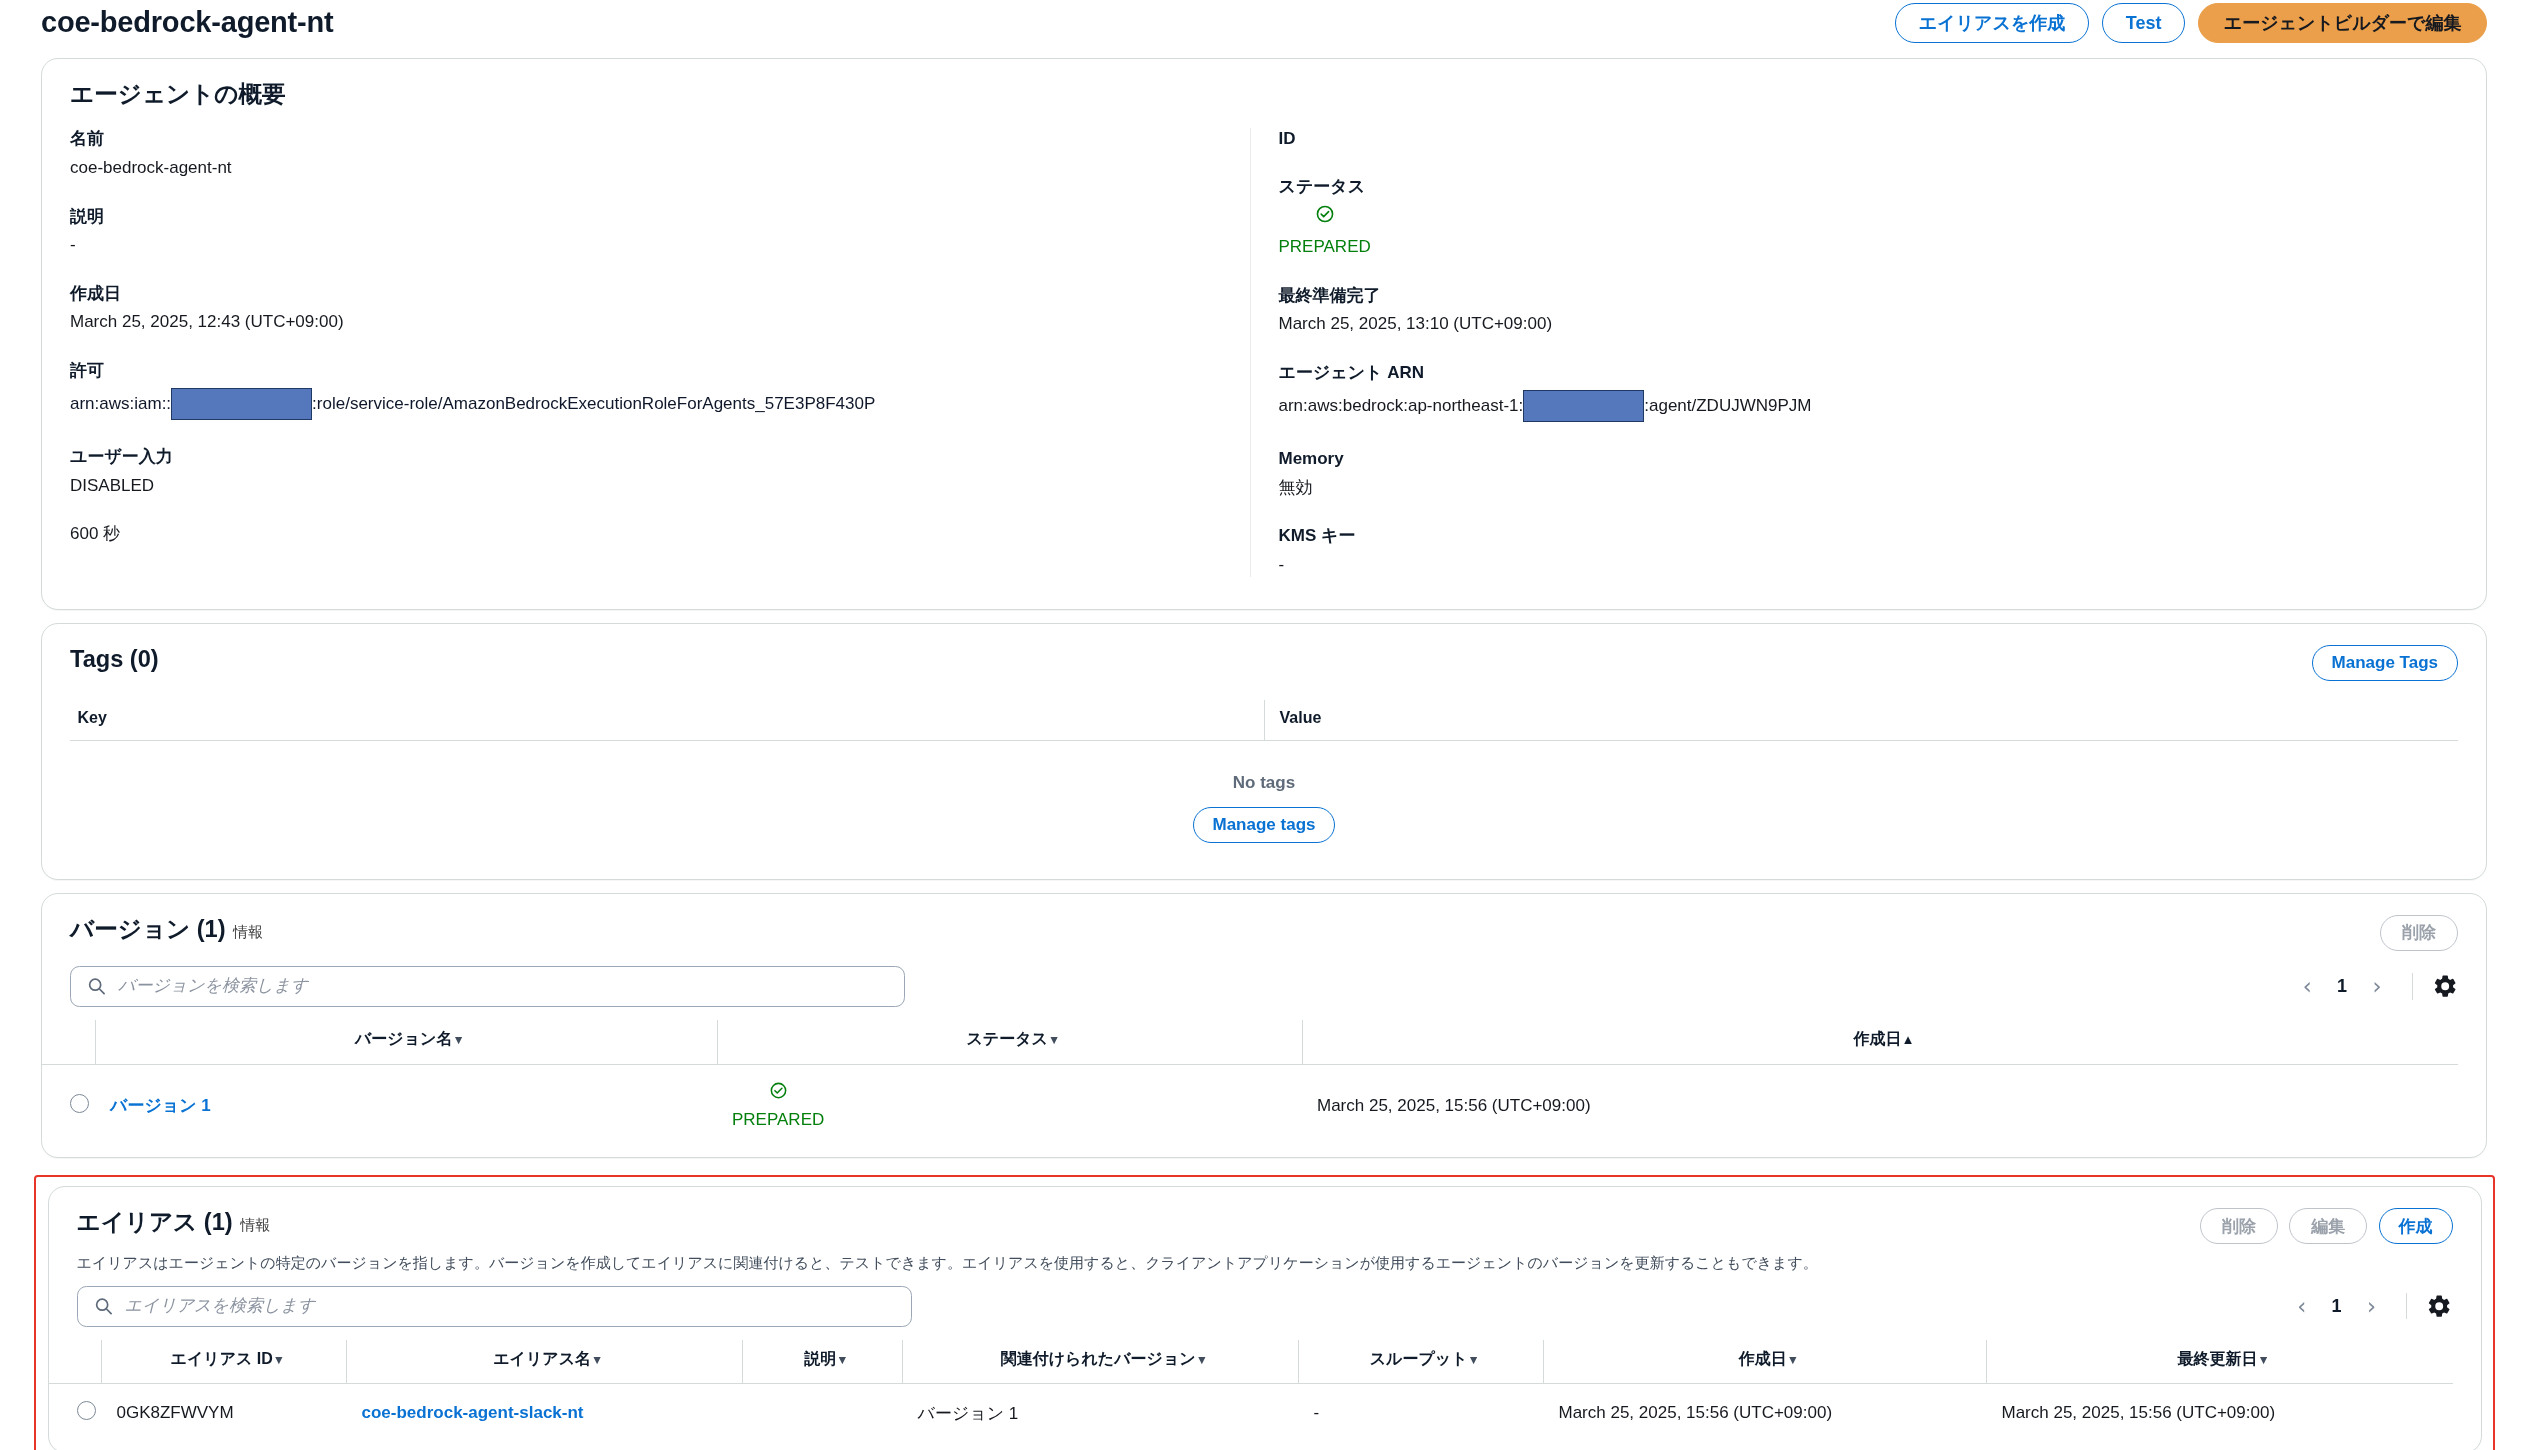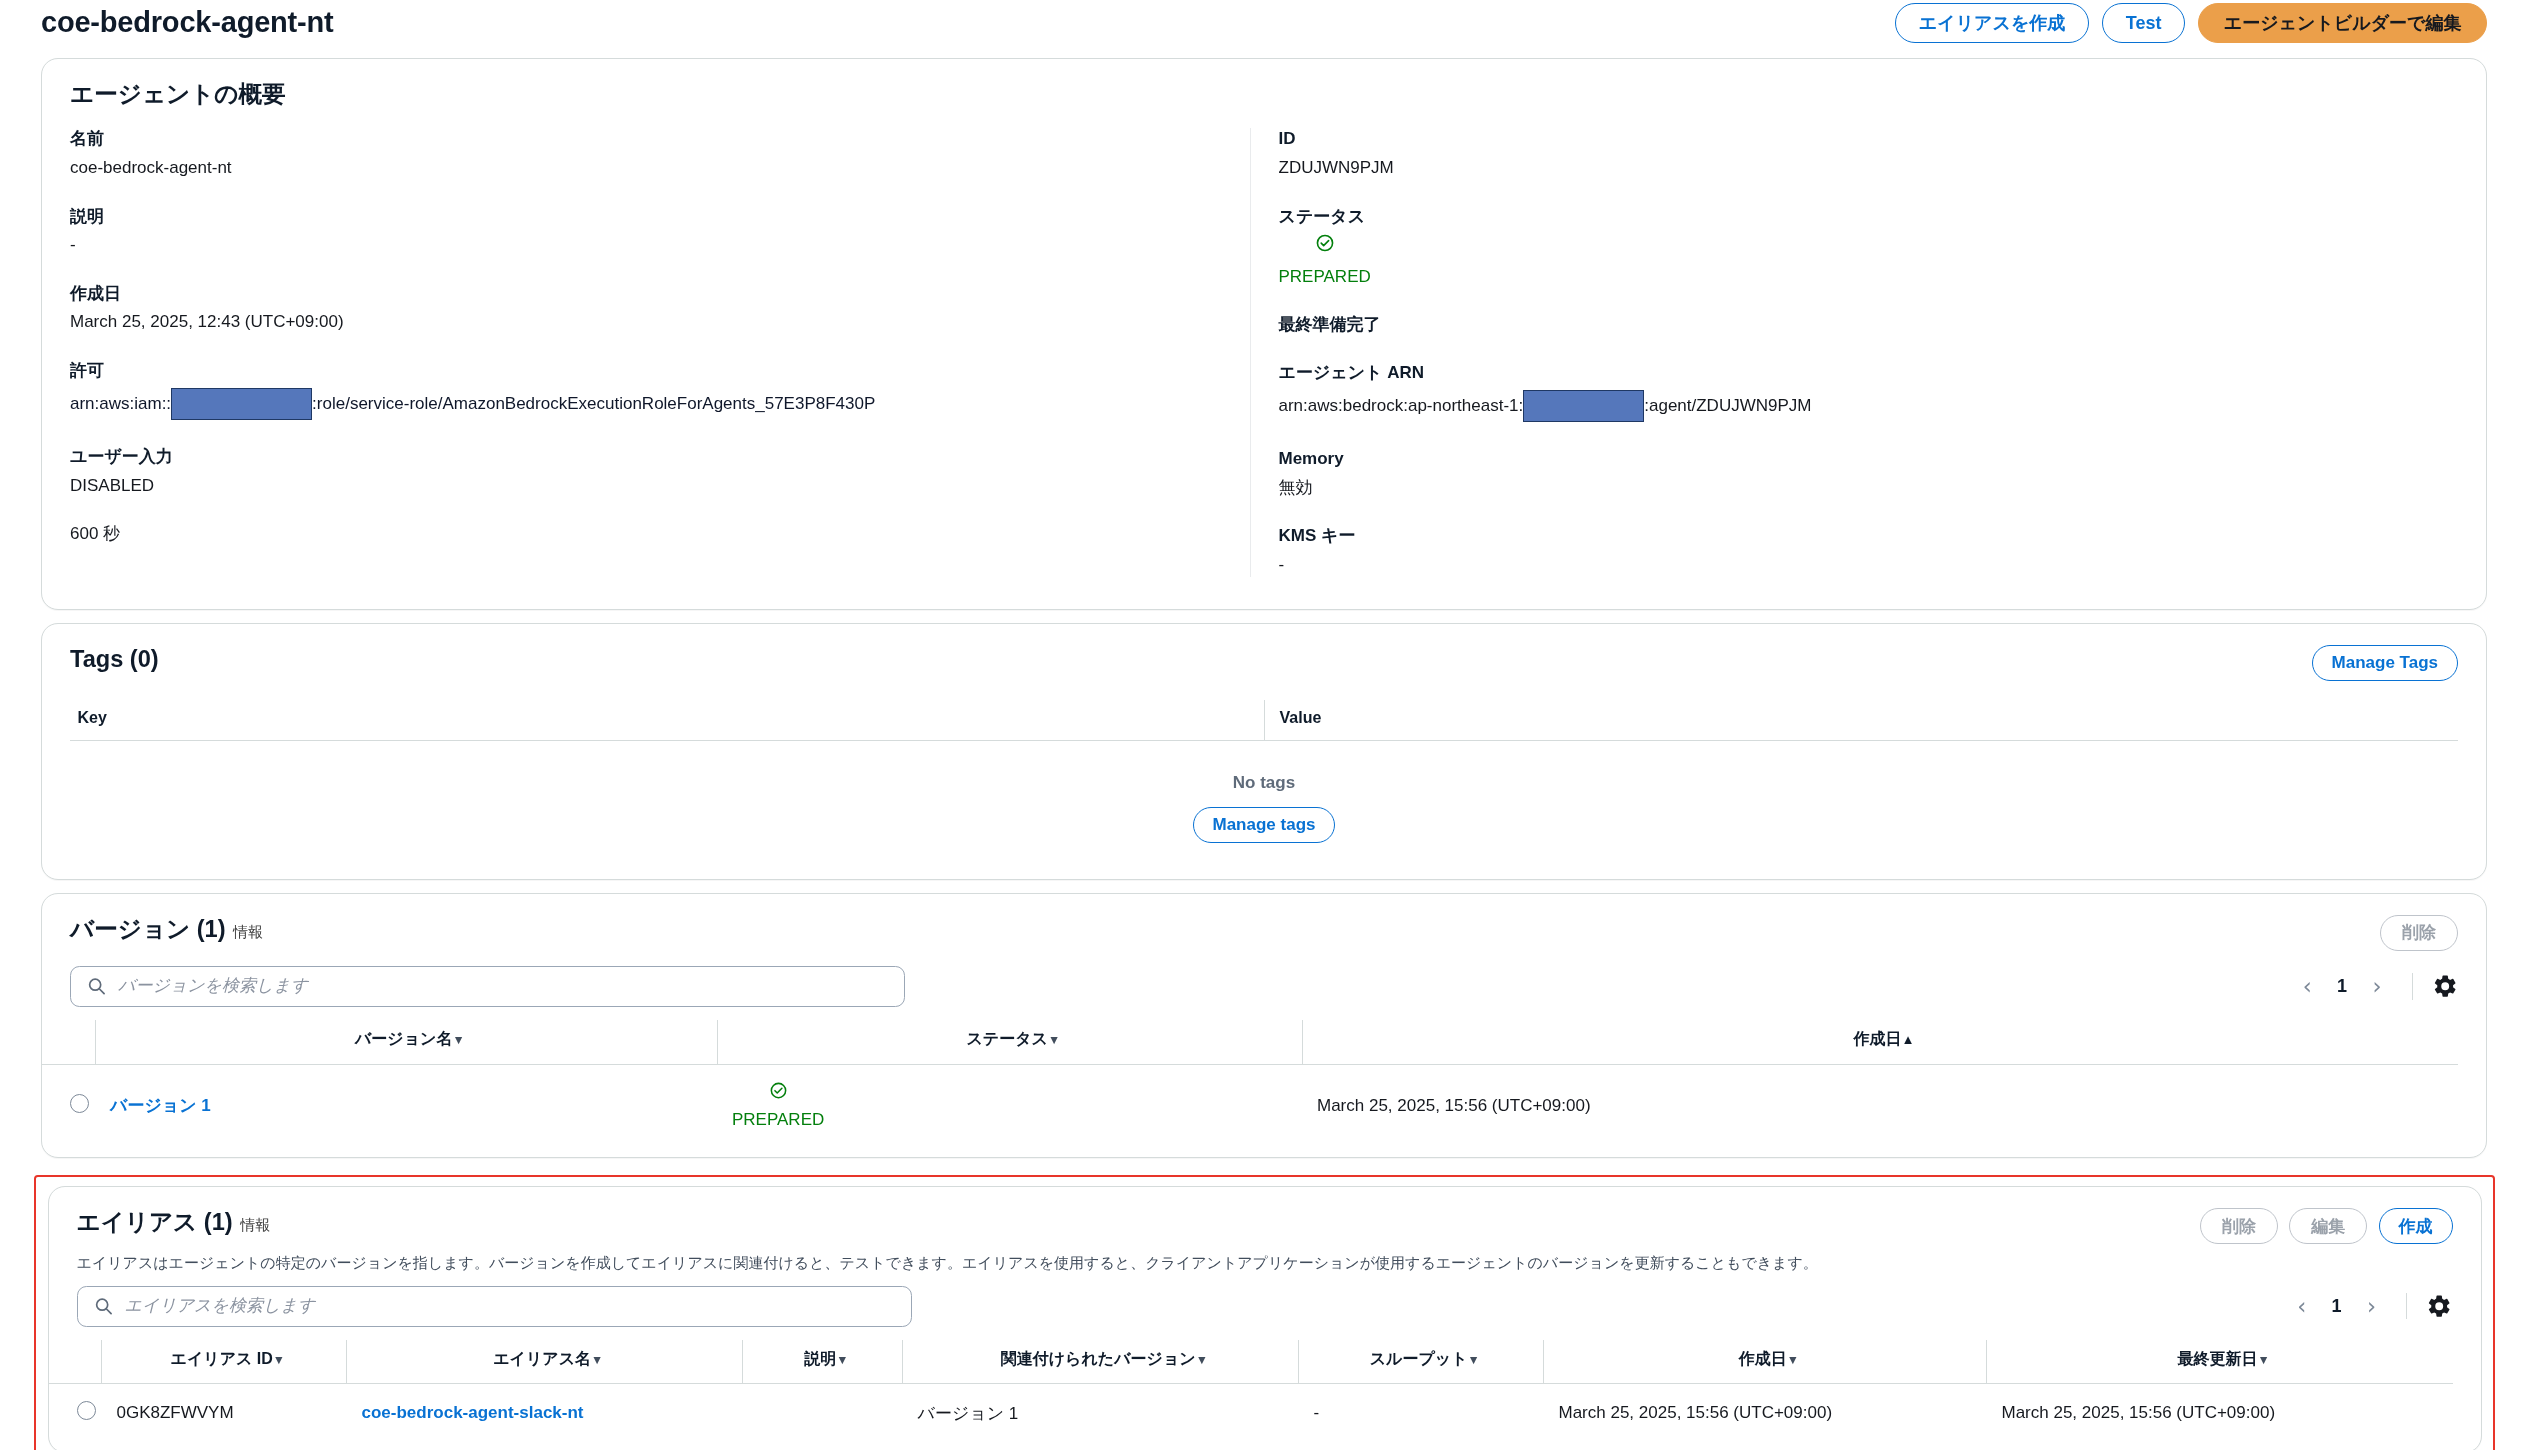--- a/index.html
+++ b/index.html
@@ -305,38 +305,38 @@
         <div class="ov-value">DISABLED</div>
       </div>
       <div class="ov-field">
         <div class="ov-value">600 秒</div>
       </div>
     </div>
 
     <div class="ov-col right">
       <div class="ov-field">
         <div class="ov-label">ID</div>
-        <div class="ov-value">ZDUJWN9PJM</div>
       </div>
       <div class="ov-field">
         <div class="ov-label">ステータス</div>
         <div class="ov-value">
           <span class="status-ok">
             <span>
               <svg width="18" height="18" viewBox="0 0 20 20" aria-hidden="true">
                 <circle cx="10" cy="10" r="8.4" fill="none" stroke="#037f0c" stroke-width="1.8"></circle>
                 <path d="M5.8 10.2l2.7 2.7 5.5-5.6" fill="none" stroke="#037f0c" stroke-width="1.8" stroke-linecap="round" stroke-linejoin="round"></path>
               </svg>
             </span>
             <span>PREPARED</span>
           </span>
         </div>
       </div>
       <div class="ov-field">
         <div class="ov-label">最終準備完了</div>
+        <div class="ov-value">March 25, 2025, 13:10 (UTC+09:00)</div>
       </div>
       <div class="ov-field">
         <div class="ov-label">エージェント ARN</div>
         <div class="ov-value"><span>arn:aws:bedrock:ap-northeast-1:</span><span class="redaction r2"></span><span>:agent/ZDUJWN9PJM</span></div>
       </div>
       <div class="ov-field">
         <div class="ov-label">Memory</div>
         <div class="ov-value">無効</div>
       </div>
       <div class="ov-field">

